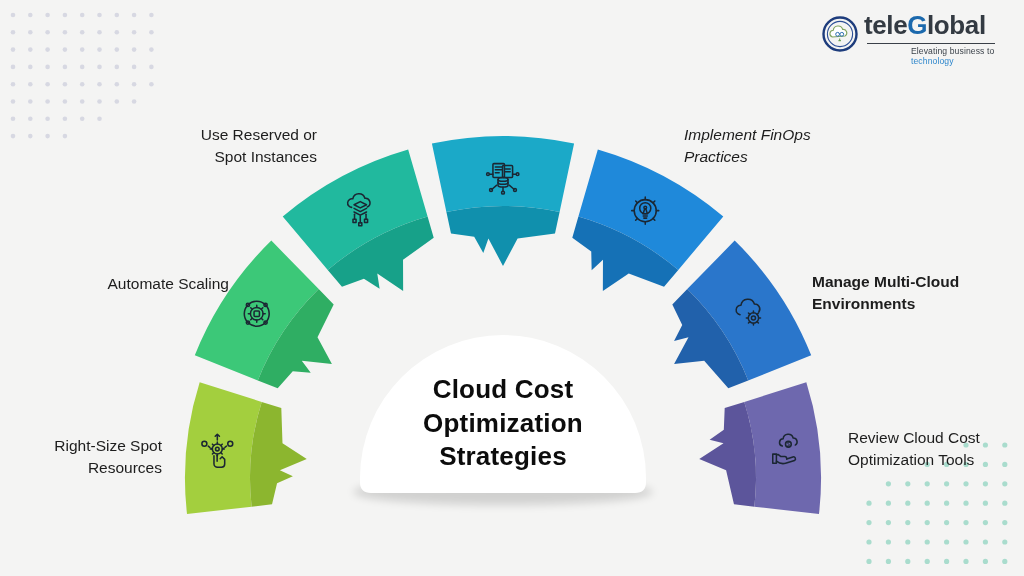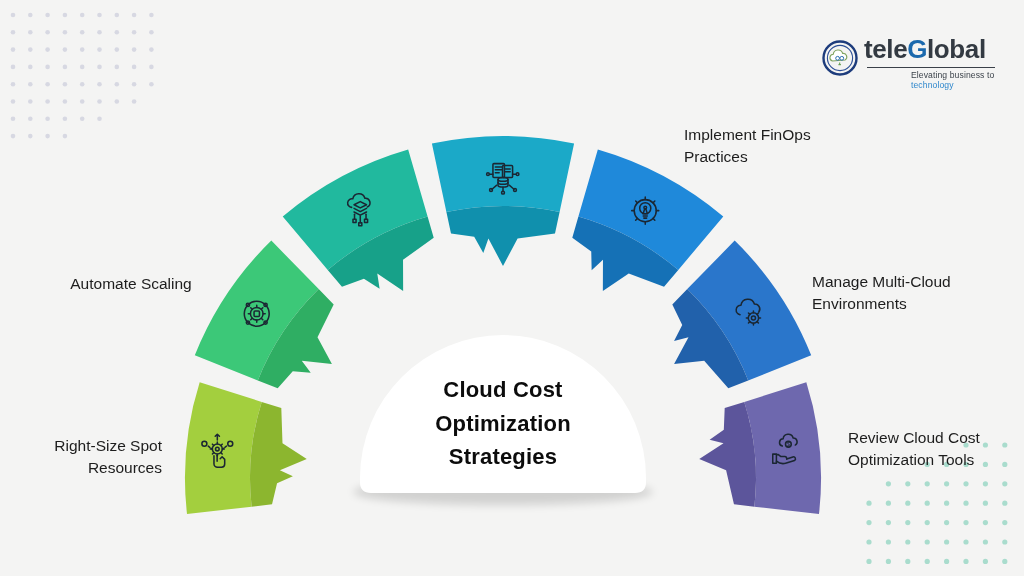--- a/index.html
+++ b/index.html
@@ -1,29 +1,29 @@
 <!DOCTYPE html>
 <html><head>
 <meta charset="utf-8">
 <style>
   html,body{margin:0;padding:0;}
   body{font-family:"Liberation Sans",sans-serif;background:#e9e9e9;}
   .stage{position:relative;width:1024px;height:576px;background:#f4f4f3;overflow:hidden;}
   .stage svg.canvas{position:absolute;left:0;top:0;}
   .lbl{position:absolute;font-size:15.5px;line-height:21.5px;color:#1d1d1d;white-space:pre-line;}
   .lbl-0{left:22px;top:435px;width:140px;text-align:right;}
-  .lbl-1{left:46px;top:273px;width:170px;text-align:center;}
+  .lbl-1{left:59px;top:273px;width:170px;text-align:right;}
   .lbl-2{left:167px;top:124px;width:150px;text-align:right;}
   .lbl-3{left:403px;top:66px;width:200px;text-align:center;}
-  .lbl-4{left:684px;top:124px;width:175px;text-align:left;}
-  .lbl-5{left:812px;top:271px;width:185px;text-align:left;}
+  .lbl-4{left:684px;top:124px;width:175px;text-align:left;font-style:italic;}
+  .lbl-5{left:812px;top:271px;width:185px;text-align:left;font-weight:bold;}
   .lbl-6{left:848px;top:427px;width:175px;text-align:left;}
   .center-title{position:absolute;left:383px;top:373px;width:240px;text-align:center;
-    font-size:22px;line-height:33.5px;font-weight:700;color:#0c0c0c;white-space:pre-line;letter-spacing:.2px;}
-  .logo{position:absolute;left:820px;top:36px;width:186px;height:48px;}
+    font-size:26px;line-height:33.5px;font-weight:700;color:#0c0c0c;white-space:pre-line;letter-spacing:.2px;}
+  .logo{position:absolute;left:820px;top:12px;width:186px;height:48px;}
   .logo .mark{position:absolute;left:0;top:2px;}
   .logo .brand{position:absolute;left:44px;top:-2px;font-size:26px;font-weight:700;letter-spacing:-.4px;color:#333a42;}
   .logo .brand .accent{color:#1b69ad;}
   .logo .rule{position:absolute;left:47px;top:31px;width:128px;border-top:1.5px solid #3a4048;}
   .logo .tagline{position:absolute;left:47px;top:34px;font-size:8.6px;color:#3c434b;letter-spacing:.1px;padding-left:44px;}
   .logo .tagline .accent{color:#2f87cc;}
 </style>
 </head>
 <body>
 
@@ -291,20 +291,22 @@
         <use href="#server-storage-icon" x="480" y="155" width="46" height="46"></use>
         <use href="#bulb-gear-icon" x="622.2455881282618" y="188.59768646266434" width="46" height="46"></use>
         <use href="#cloud-gear-icon" x="727.0903742727533" y="290.2112050479442" width="46" height="46"></use>
         <use href="#hand-cloud-dollar-icon" x="762.6925203362788" y="427.7798062842564" width="46" height="46"></use>
       </g>
   </svg>
 
   <div class="lbl lbl-0">Right-Size Spot
 Resources</div>
   <div class="lbl lbl-1">Automate Scaling</div>
+  <div class="lbl lbl-2">Use Reserved or
+Spot Instances</div>
   <div class="lbl lbl-4">Implement FinOps
 Practices</div>
   <div class="lbl lbl-5">Manage Multi-Cloud
 Environments</div>
   <div class="lbl lbl-6">Review Cloud Cost
 Optimization Tools</div>
 
   <div class="center-title">Cloud Cost
 Optimization
 Strategies</div>

